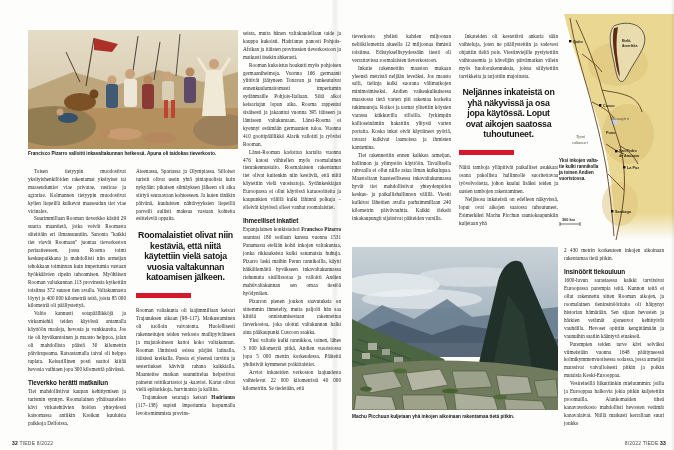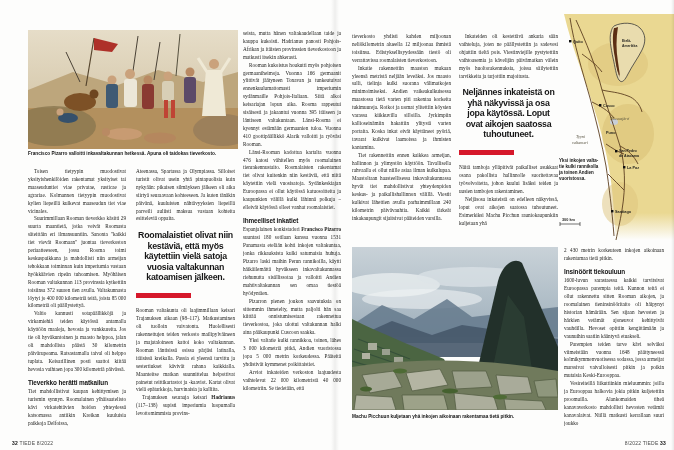--- a/index.html
+++ b/index.html
@@ -90,21 +90,21 @@
   <div class="page-col" style="left:28px;top:168px;width:98px;height:265px;">
     <p class="ind">Toisen tietyypin muodostivat yksityishenkilöiden rakentamat yksityiset tai maaseuduntiet viae privatae, rusticae ja agrariae. Kolmannen tietyypin muodostivat kylien liepeillä kulkevat maaseudun tiet viae vicinales.</p>
     <p class="ind">Suurimmillaan Rooman tieverkko käsitti 29 suurta maantietä, jotka veivät Roomasta säteittäin eri ilmansuuntiin. Sanonta "kaikki tiet vievät Roomaan" juontaa tieverkoston periaatteeseen, jossa Rooma toimi keskuspaikkana ja mahdollisti niin armeijan tehokkaan toiminnan kuin imperiumia vastaan hyökkäävien ripeän tuhoamisen. Myöhäisen Rooman valtakunnan 113 provinssia kytkettiin toisiinsa 372 suuren tien avulla. Valtakunnasta löytyi jo 400 000 kilometriä teitä, joista 85 000 kilometriä oli päällystettyä.</p>
     <p class="ind">Valtio kannusti sotapäällikköjä ja virkamiehiä teiden käytössä antamalla käyttöön maaleja, hevosia ja vankkureita. Jos tie oli hyväkuntoinen ja maasto helppoa, jalan oli mahdollista päästä 30 kilometrin päivärupeama. Ratsastamalla taival oli helppo tuplata. Keisarillinen posti saattoi kiitää hevosia vaihtaen jopa 300 kilometriä päivässä.</p>
     <div class="bodyhead">Tieverkko herätti matkailun</div>
     <p>Tiet mahdollistivat kaupan kehittymisen ja turismin synnyn. Roomalainen ylhäisaatelisto kävi virkatehtävien hoidon yhteydessä katsomassa antiikin Kreikan kuuluisia paikkoja Delfoissa,</p>
   </div>
 
   <div class="page-col" style="left:136px;top:168px;width:99px;height:265px;">
     <p>Ateenassa, Spartassa ja Olympiassa. Silloiset turistit olivat usein yhtä pintapuolisia kuin nykyään: pikaisen silmäyksen jälkeen oli aika siirtyä seuraavaan kohteeseen. Ja kuten tänäkin päivänä, kuuluisten nähtävyyksien liepeillä parveili auliisti maksua vastaan kohteita esitteleviä oppaita.</p>
-    <div class="pullquote">Roomalaistiet olivat niin kestäviä, että myös käytettiin vielä satoja vuosia valtakunnan katoamisen jälkeen.</div>
+    <div class="pullquote">Roomalaistiet olivat niin kestäviä, että niitä käytettiin vielä satoja vuosia valtakunnan katoamisen jälkeen.</div>
     <div class="redbar"></div>
     <p>Rooman valtakunta oli laajimmillaan keisari Trajanuksen aikaan (98–117). Matkustaminen oli tuolloin vaivatonta. Huolellisesti rakennettujen teiden verkosto mailipylväineen ja majataloineen kattoi koko valtakunnan. Rooman läntisissä osissa pärjäsi latinalla, itäisissä kreikalla. Passia ei yleensä tarvittu ja sestertiukset kävivät rahana kaikkialla. Maanteitse matkan suunnittelua helpottivat painetut reittikartastot ja -kaaviot. Kartat olivat vielä epätarkkoja, harvinaisia ja kalliita.</p>
     <p class="ind"><span>Trajanuksen seuraaja keisari </span><b>Hadrianus</b><span> (117–138) supisti imperiumia luopumalla levottomimmista provins-</span></p>
   </div>
 
   <div class="page-col" style="left:243px;top:30px;width:98px;height:403px;">
     <p>seista, mutta hänen valtakaudellaan taide ja kauppa kukoisti. Hadrianus panosti Pohjois-Afrikan ja itäisten provinssien tieverkostoon ja matkusti itsekin ahkerasti.</p>
     <p class="ind">Rooman kukoistus houkutti myös pohjoisen germaaniheimoja. Vuonna 166 germaanit ylittivät jäätyneen Tonavan ja tunkeutuivat ennenkuulumattomasti imperiumin sydänmaille Pohjois-Italiaan. Siitä alkoi keisariajan lopun aika. Rooma rappeutui sisäisesti ja jakaantui vuonna 395 itäiseen ja läntiseen valtakuntaan. Länsi-Rooma ei kyennyt estämään germaanien tuloa. Vuonna 410 goottipäällikkö Alarik valloitti ja ryöväsi Rooman.</p>
     <p class="ind">Länsi-Rooman kadottua kartalta vuonna 476 katosi vähitellen myös roomalainen tienrakennustaito. Roomalaisten rakentamat tiet olivat kuitenkin niin kestäviä, että niitä käytettiin vielä vuosisatoja. Sydänkeskiajan Euroopassa ei ollut käytössä katuosoitteita ja kaupunkien välillä kulki lähinnä polkuja – elleivät käytössä olleet vanhat roomalaistiet.</p>
     <div class="bodyhead">Ihmeelliset inkatiet</div>

